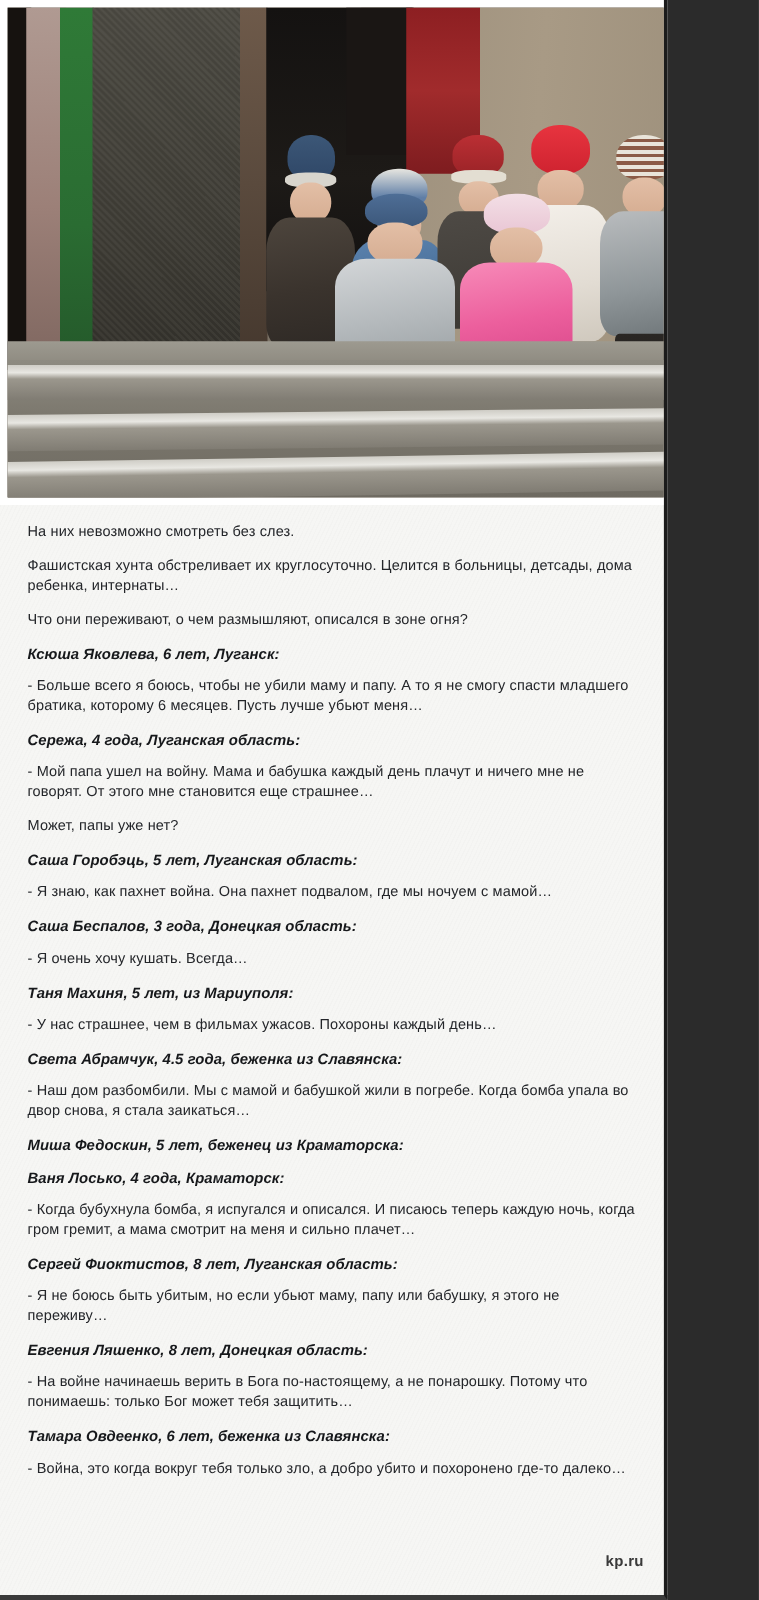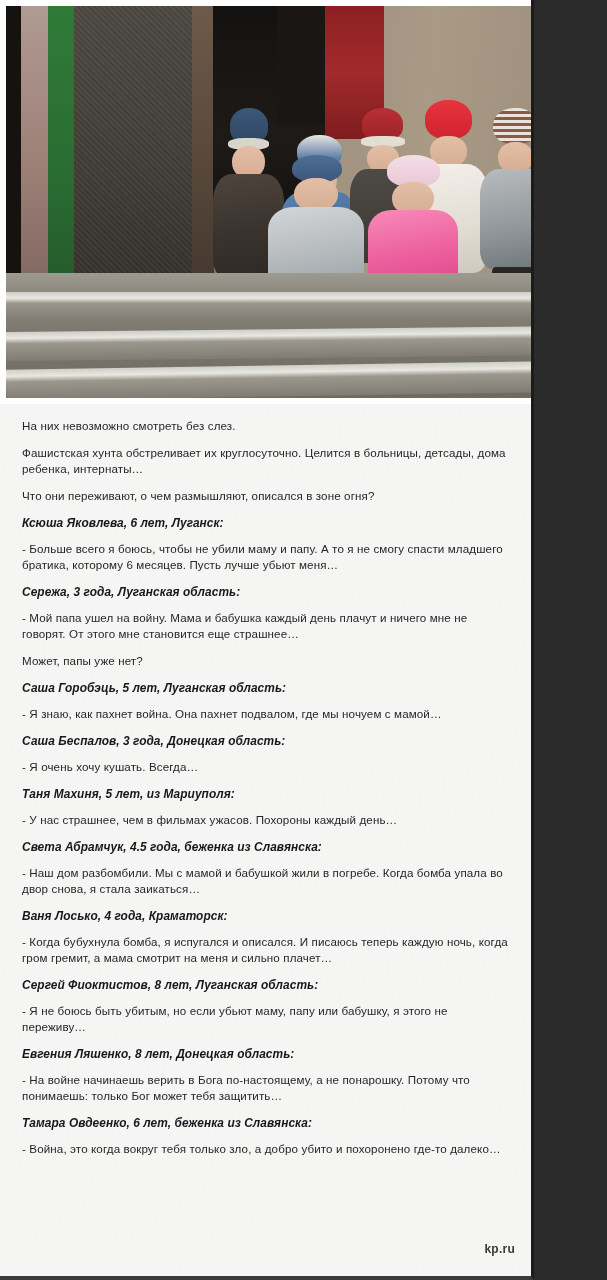--- a/index.html
+++ b/index.html
@@ -232,36 +232,37 @@
 
   <div class="article">
 
     <p>На них невозможно смотреть без слез.</p>
     <p>Фашистская хунта обстреливает их круглосуточно. Целится в больницы, детсады, дома ребенка, интернаты…</p>
     <p>Что они переживают, о чем размышляют, описался в зоне огня?</p>
 
     <p class="speaker">Ксюша Яковлева, 6 лет, Луганск:</p>
     <p>- Больше всего я боюсь, чтобы не убили маму и папу. А то я не смогу спасти младшего братика, которому 6 месяцев. Пусть лучше убьют меня…</p>
 
-    <p class="speaker">Сережа, 3 года, Луганская область:</p>
+    <p class="speaker">Сережа, 4 года, Луганская область:</p>
     <p>- Мой папа ушел на войну. Мама и бабушка каждый день плачут и ничего мне не говорят. От этого мне становится еще страшнее…</p>
     <p>Может, папы уже нет?</p>
 
     <p class="speaker">Саша Горобэць, 5 лет, Луганская область:</p>
     <p>- Я знаю, как пахнет война. Она пахнет подвалом, где мы ночуем с мамой…</p>
 
     <p class="speaker">Саша Беспалов, 3 года, Донецкая область:</p>
     <p>- Я очень хочу кушать. Всегда…</p>
 
     <p class="speaker">Таня Махиня, 5 лет, из Мариуполя:</p>
     <p>- У нас страшнее, чем в фильмах ужасов. Похороны каждый день…</p>
 
     <p class="speaker">Света Абрамчук, 4.5 года, беженка из Славянска:</p>
     <p>- Наш дом разбомбили. Мы с мамой и бабушкой жили в погребе. Когда бомба упала во двор снова, я стала заикаться…</p>
 
+    <p class="speaker">Миша Федоскин, 5 лет, беженец из Краматорска:</p>
 
     <p class="speaker">Ваня Лосько, 4 года, Краматорск:</p>
     <p>- Когда бубухнула бомба, я испугался и описался. И писаюсь теперь каждую ночь, когда гром гремит, а мама смотрит на меня и сильно плачет…</p>
 
     <p class="speaker">Сергей Фиоктистов, 8 лет, Луганская область:</p>
     <p>- Я не боюсь быть убитым, но если убьют маму, папу или бабушку, я этого не переживу…</p>
 
     <p class="speaker">Евгения Ляшенко, 8 лет, Донецкая область:</p>
     <p>- На войне начинаешь верить в Бога по-настоящему, а не понарошку. Потому что понимаешь: только Бог может тебя защитить…</p>
 

